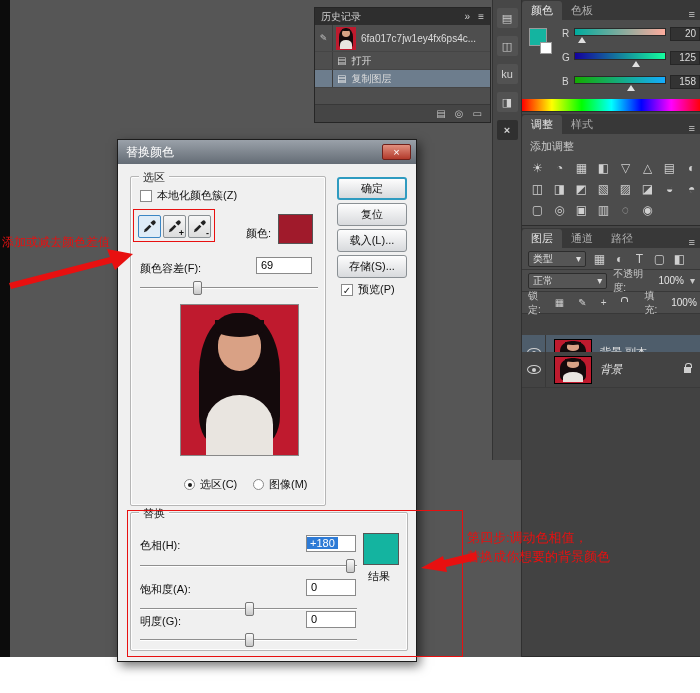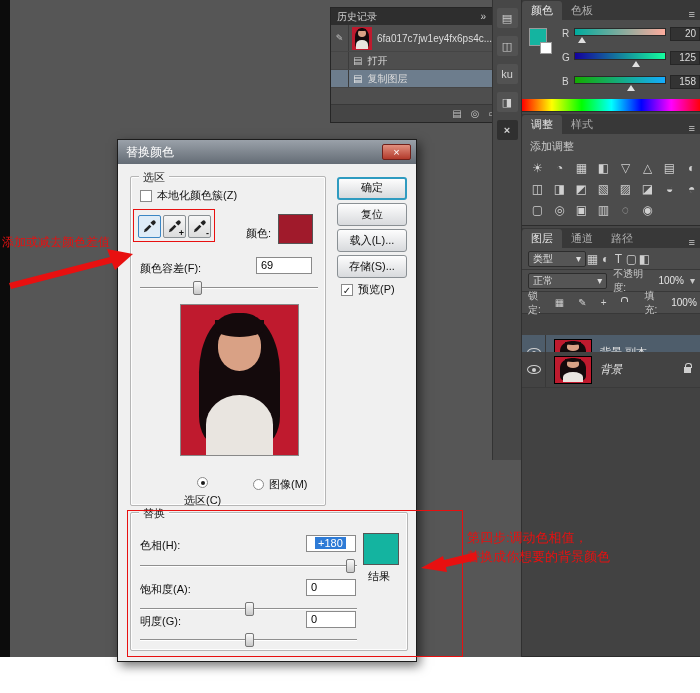--- a/index.html
+++ b/index.html
@@ -20,21 +20,21 @@
   .tab{padding:3px 9px 3px;line-height:13px;}
   .tab.active{background:#4c4c4c;color:#e6e6e6;border-radius:3px 3px 0 0;}
   .tab-menu{margin-left:auto;padding-right:6px;color:#c9c9c9;font-size:11px;}
   .dd{background:#555;border:1px solid #2d2d2d;border-radius:2px;color:#ddd;font-size:10px;display:flex;justify-content:space-between;align-items:center;padding:0 4px;height:16px;}
   .eye{width:14px;height:9px;border:1px solid #cfcfcf;border-radius:50%;position:relative;}
   .eye::after{content:"";position:absolute;left:4px;top:2px;width:4px;height:4px;background:#cfcfcf;border-radius:50%;}
   .mini-lock{width:7px;height:6px;background:#cfcfcf;position:relative;}
   .mini-lock::before{content:"";position:absolute;top:-4px;left:1px;width:5px;height:4px;border:1px solid #cfcfcf;border-bottom:none;border-radius:3px 3px 0 0;}
 
   
-  .history{position:absolute;left:314px;top:7px;width:177px;height:116px;background:#4e4e4e;border:1px solid #262626;margin-left:16px;}
+  .history{position:absolute;left:314px;top:7px;width:177px;height:116px;background:#4e4e4e;border:1px solid #262626;}
   .hist-row{display:flex;align-items:center;height:18px;color:#ddd;font-size:10px;border-bottom:1px solid #454545;}
   .hist-row.snapshot{height:27px;}
   .hist-row.selected{background:#6d7d8d;}
   .hist-brushbox{width:18px;align-self:stretch;border-right:1px solid #3c3c3c;display:flex;align-items:center;justify-content:center;color:#c5c5c5;font-size:9px;flex:0 0 18px;}
   .hist-label{margin-left:5px;white-space:nowrap;overflow:hidden;}
   .hist-footer{position:absolute;left:0;right:0;bottom:0;height:18px;background:#454545;border-top:1px solid #383838;display:flex;justify-content:flex-end;align-items:center;gap:9px;padding-right:8px;color:#c2c2c2;font-size:10px;}
 
   
   .dock{position:absolute;left:492px;top:0;width:29px;height:460px;background:#474747;border-left:1px solid #333;}
   .dock-icon{width:21px;height:20px;margin:8px auto 0;background:#525252;border-radius:2px;color:#d2d2d2;font-size:11px;text-align:center;line-height:20px;}
@@ -211,21 +211,21 @@
       </div>
     </div>
 
     <div class="rpanel" style="top:228px;height:429px;background:#424242;">
       <div class="tabbar">
         <span class="tab active">图层</span>
         <span class="tab">通道</span>
         <span class="tab">路径</span>
         <span class="tab-menu">≡</span>
       </div>
-      <div style="height:22px;background:#4c4c4c;display:flex;align-items:center;padding:0 6px;border-bottom:1px solid #383838;">
+      <div style="height:22px;background:#4c4c4c;display:flex;align-items:center;gap:7px;padding:0 6px;border-bottom:1px solid #383838;">
         <div class="dd" style="width:58px;">
           <span>类型</span>
           <span>▾</span>
         </div>
         <span class="adj-icon">▦</span>
         <span class="adj-icon">◐</span>
         <span class="adj-icon">T</span>
         <span class="adj-icon">▢</span>
         <span class="adj-icon">◧</span>
       </div>
@@ -322,44 +322,44 @@
       <div class="xthumb" style="left:32%;"></div>
     </div>
 
     <div class="photo" style="position:absolute;left:62px;top:164px;width:119px;height:152px;border:1px solid #888;">
       <i class="hair"></i>
         <i class="shirt"></i>
         <i class="face"></i>
         <i class="fringe"></i>
     </div>
 
-    <div class="radio sel" style="left:66px;top:337px;flex-direction:column;">
+    <div class="radio sel" style="left:66px;top:337px;">
       <span class="dot"></span>
       <span>选区(C)</span>
     </div>
     <div class="radio" style="left:135px;top:337px;">
       <span class="dot"></span>
       <span>图像(M)</span>
     </div>
 
-    <div class="dlg-btn default" style="top:37px;font-family:Liberation Mono, monospace;">确定</div>
+    <div class="dlg-btn default" style="top:37px;">确定</div>
     <div class="dlg-btn" style="top:63px;">复位</div>
     <div class="dlg-btn" style="top:89px;">载入(L)...</div>
     <div class="dlg-btn" style="top:115px;">存储(S)...</div>
     <div class="chk" style="left:223px;top:142px;">
       <span class="box">✓</span>
       <span>预览(P)</span>
     </div>
 
     <div class="grp" style="left:12px;top:372px;width:278px;height:139px;">
       <span class="grp-label">替换</span>
     </div>
 
     <span style="position:absolute;left:22px;top:398px;font-size:11px;color:#111;">色相(H):</span>
-    <div class="val-box" style="left:188px;top:395px;width:50px;height:17px;padding-left:8px;">
+    <div class="val-box" style="left:188px;top:395px;width:50px;height:17px;padding-left:0;">
       <span style="background:#2e7bd6;color:#fff;padding:0 3px;">+180</span>
     </div>
     <div class="swatch" style="left:245px;top:393px;width:36px;height:32px;background:#14b4a0;"></div>
     <div class="xslider" style="left:22px;top:418px;width:217px;">
       <div class="xtrack"></div>
       <div class="xthumb" style="left:97%;"></div>
     </div>
 
     <span style="position:absolute;left:22px;top:442px;font-size:11px;color:#111;">饱和度(A):</span>
     <div class="val-box" style="left:188px;top:439px;width:50px;height:17px;">0</div>

